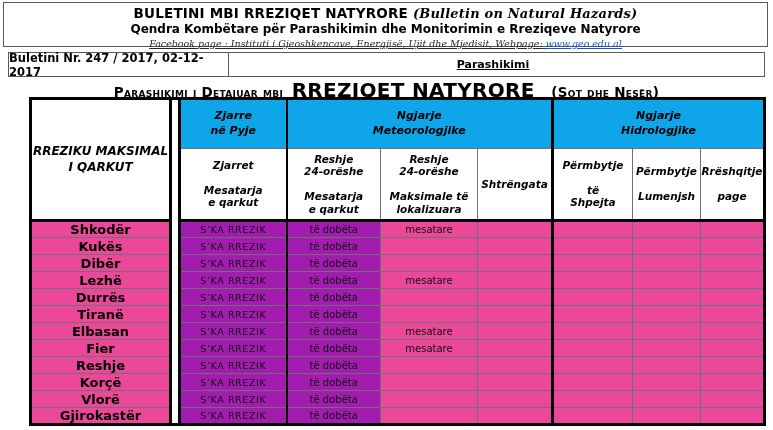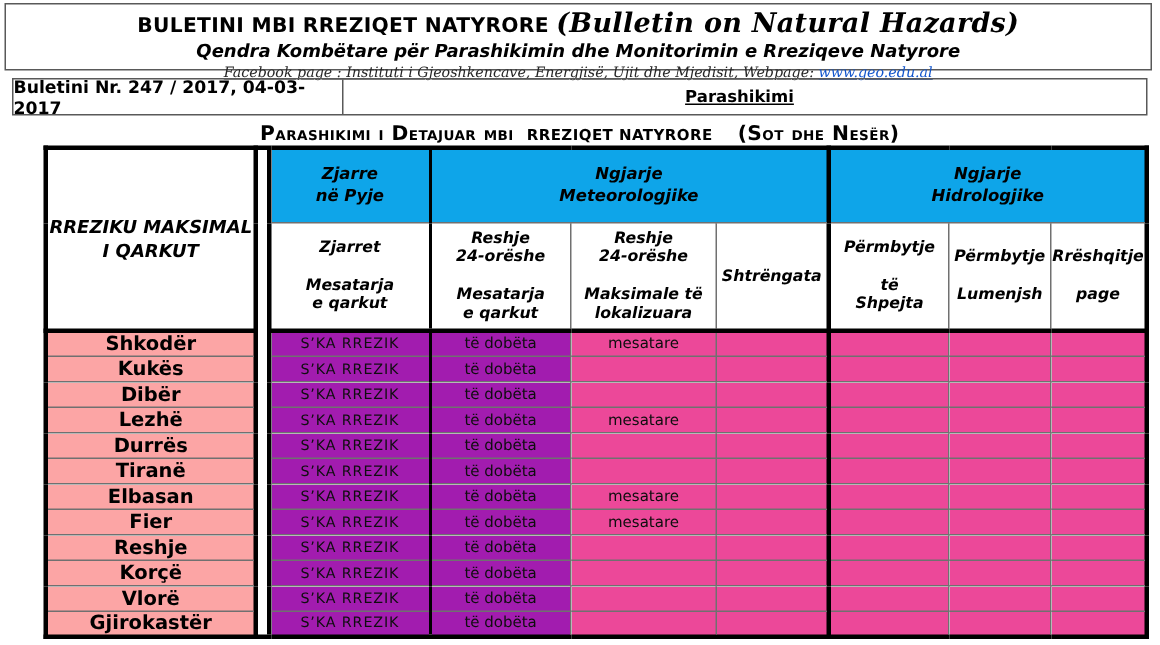--- a/index.html
+++ b/index.html
@@ -9,23 +9,23 @@
   }
 
   
   .top-box {
     position:absolute; left:3px; top:2px; width:763px; height:41px;
     border:1px solid #595959; text-align:center; padding-top:2px;
   }
   .h-line1 { font-size:13.5px; font-weight:bold; letter-spacing:.2px; }
   .h-line1 .en {
     font-family:"DejaVu Serif","Liberation Serif",serif;
-    font-style:italic; font-weight:600; font-size:18px;
-  }
-  .h-line2 { font-size:12px; font-weight:bold; font-style:italic; margin-top:1px; }
+    font-style:italic; font-weight:600; font-size:13px;
+  }
+  .h-line2 { font-size:12px; font-weight:bold; margin-top:1px; }
   .h-line3 {
     font-family:"DejaVu Serif","Liberation Serif",serif;
     font-size:9.5px; font-style:italic; text-decoration:underline;
     color:#262626; margin-top:2px;
   }
   .h-line3 a { color:#1155CC; text-decoration:underline; cursor:pointer; }
 
   
   .bulletin-box {
     position:absolute; left:8px; top:52px; width:755px; height:23px;
@@ -39,21 +39,21 @@
   .b-right {
     flex:1; display:flex; align-items:center; justify-content:center;
     font-size:11px;
     text-decoration:underline;
   }
   .b-right b { margin-right:7px; }
 
   
   .section-title { position:absolute; top:78px; left:0; width:100%; text-align:center; font-weight:bold; }
   .st-caps  { font-variant:small-caps; font-size:13.5px; letter-spacing:.3px; }
-  .st-big   { font-size:10px; margin:0 3px; letter-spacing:.3px; }
+  .st-big   { font-size:20px; margin:0 3px; letter-spacing:.3px; }
   .st-last  { margin-left:8px; }
 
   
   table.main-table {
     position:absolute; left:29px; top:97px;
     border-collapse:collapse; table-layout:fixed;
   }
   .main-table th, .main-table td {
     border:1px solid #707070; padding:0; text-align:center; vertical-align:middle;
     overflow:hidden;
@@ -84,21 +84,21 @@
   }
   .th-sub {
     font-weight:bold; font-style:italic; font-size:10.5px;
     white-space:pre-line; line-height:1.18; height:70px; background:#fff;
   }
 
   .main-table tbody tr { height:17px; }
   .c-dist {
     border-left:3px solid #000 !important; border-right:3px solid #000 !important;
     border-top:1px solid #3f5a48; border-bottom:1px solid #3f5a48;
-    background:#fca5a5; font-weight:bold; font-size:13px; line-height:1;
+    background:#ec4899; font-weight:bold; font-size:13px; line-height:1;
   }
   .c-green { background:#a21caf; font-size:10px; color:#0e0e0e; }
   .c-fire  { letter-spacing:.6px; font-size:9.5px; }
   .c-white { background:#ec4899; font-size:10px; color:#0e0e0e; }
 </style>
 </head>
 <body>
 
 <div class="top-box">
   <div class="h-line1">
@@ -106,21 +106,21 @@
     <span class="en">(Bulletin on Natural Hazards)</span>
   </div>
   <div class="h-line2">Qendra Kombëtare për Parashikimin dhe Monitorimin e Rreziqeve Natyrore</div>
   <div class="h-line3">
     <span>Facebook page : Instituti i Gjeoshkencave, Energjisë, Ujit dhe Mjedisit, Webpage:</span>
     <a>www.geo.edu.al</a>
   </div>
 </div>
 
 <div class="bulletin-box">
-  <div class="b-left">Buletini Nr. 247 / 2017, 04-03-2017</div>
+  <div class="b-left">Buletini Nr. 247 / 2017, 02-12-2017</div>
   <div class="b-right">
     <b>Parashikimi</b>
   </div>
 </div>
 
 <div class="section-title">
   <span class="st-caps">Parashikimi i Detajuar mbi</span>
   <span class="st-big">RREZIQET NATYRORE</span>
   <span class="st-caps st-last">(Sot dhe Nesër)</span>
 </div>

